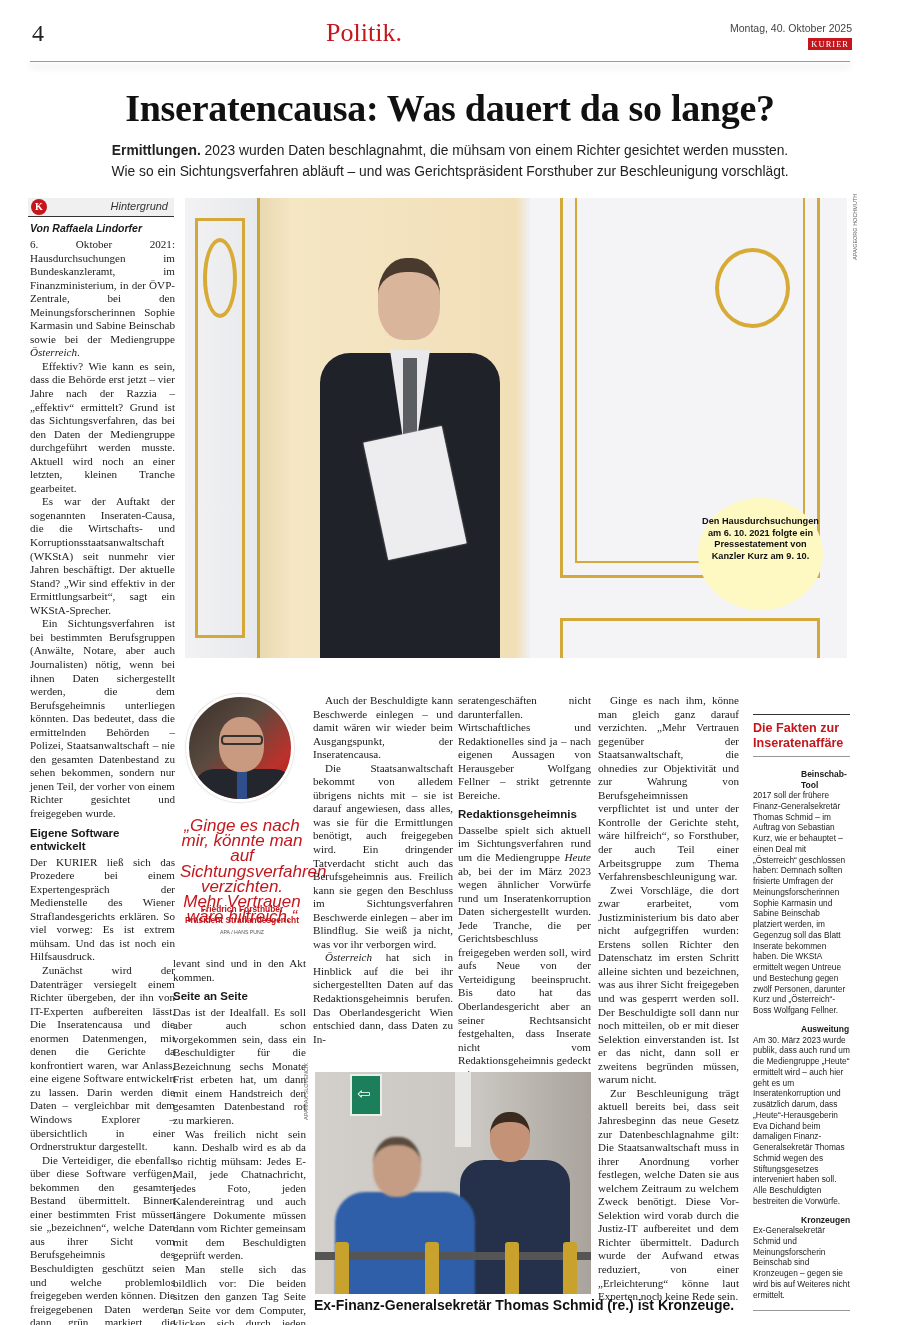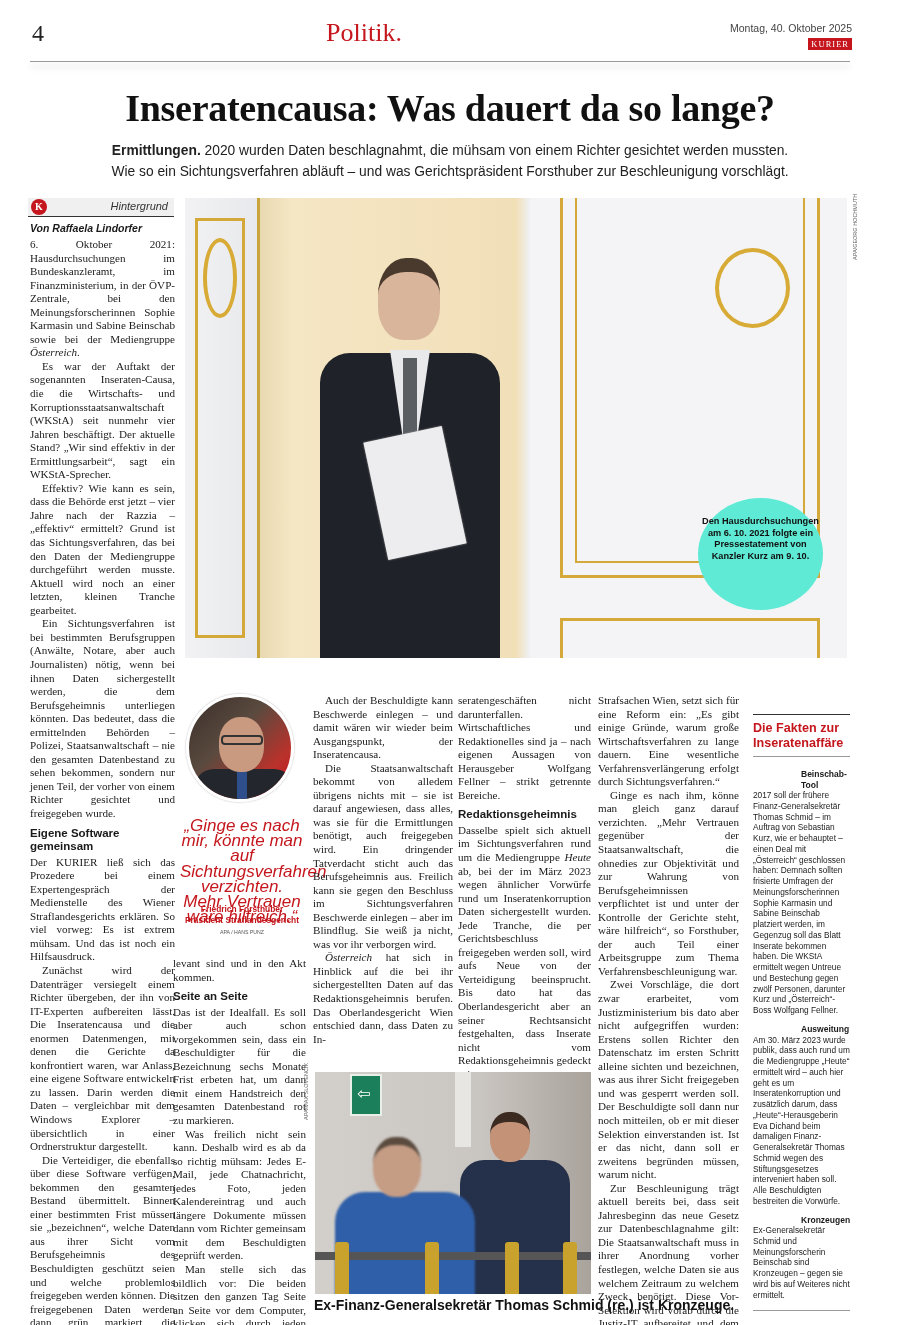--- a/index.html
+++ b/index.html
@@ -37,21 +37,21 @@
   .door-right { position: absolute; left: 345px; top: 0; width: 317px; height: 460px; background: #f4f4f6; }
   .gold-frame { position: absolute; border: 3px solid #d4a93a; }
   .gold-orn { position: absolute; border-radius: 50%; border: 4px solid #d7ab35; }
   .person { position: absolute; left: 135px; top: 60px; width: 180px; height: 400px; }
   .person .head { position: absolute; left: 58px; top: 0; width: 62px; height: 82px; background: #d9b59c; border-radius: 45% 45% 40% 40%; border-top: 14px solid #4a3a2e; }
   .person .suit { position: absolute; left: 0; top: 95px; width: 180px; height: 305px; background: #1f2329; border-radius: 30px 30px 0 0; }
   .person .shirt { position: absolute; left: 70px; top: 92px; width: 40px; height: 110px; background: #e9e9ec; clip-path: polygon(0 0,100% 0,60% 100%,40% 100%); }
   .person .tie { position: absolute; left: 83px; top: 100px; width: 14px; height: 110px; background: #5a5e63; }
   .person .paper { position: absolute; left: 55px; top: 175px; width: 80px; height: 120px; background: #ededf0; transform: rotate(-12deg); box-shadow: 0 0 2px #999; }
   .credit-vert { position: absolute; font-size: 5.5px; font-family: "Liberation Sans", sans-serif; color: #666; transform: rotate(-90deg); transform-origin: left top; white-space: nowrap; }
-  .photo-bubble { position: absolute; left: 698px; top: 498px; width: 125px; height: 112px; border-radius: 50%; background: #5eead4; text-align: center; font-family: "Liberation Sans", sans-serif; font-weight: bold; font-size: 9.2px; line-height: 11.5px; padding-top: 18px; color: #111; }
+  .photo-bubble { position: absolute; left: 698px; top: 498px; width: 125px; height: 112px; border-radius: 50%; background: #fef9c3; text-align: center; font-family: "Liberation Sans", sans-serif; font-weight: bold; font-size: 9.2px; line-height: 11.5px; padding-top: 18px; color: #111; }
 
   
   .portrait { position: absolute; left: 186px; top: 694px; width: 108px; height: 108px; border-radius: 50%; overflow: hidden; background: linear-gradient(135deg,#3a2f2a 0%, #5a4a3f 40%, #b9322b 75%, #c4161c 100%); border: 3px solid #fff; box-shadow: 0 0 2px #aaa; }
   .portrait .face { position: absolute; left: 30px; top: 20px; width: 45px; height: 55px; background: #c99a80; border-radius: 45%; }
   .portrait .glasses { position: absolute; left: 32px; top: 38px; width: 42px; height: 10px; border: 2px solid #333; border-radius: 4px; }
   .portrait .suit { position: absolute; left: 5px; top: 72px; width: 100px; height: 50px; background: #23272d; border-radius: 20px 20px 0 0; }
   .portrait .tie { position: absolute; left: 48px; top: 74px; width: 10px; height: 34px; background: #2f4e8c; }
   .quote { position: absolute; left: 180px; top: 818px; width: 124px; text-align: center; font-family: "Liberation Sans", sans-serif; font-style: italic; font-size: 17px; line-height: 15.2px; color: #c4161c; }
   .quote-name { position: absolute; left: 175px; top: 904px; width: 134px; text-align: center; font-family: "Liberation Sans", sans-serif; font-weight: bold; font-size: 8.4px; line-height: 11px; color: #c4161c; }
   .quote-credit { position: absolute; left: 175px; top: 929px; width: 134px; text-align: center; font-family: "Liberation Sans", sans-serif; font-size: 5.2px; color: #555; }
@@ -85,36 +85,36 @@
 <body>
 
 <div class="page-num">4</div>
 <div class="ressort">Politik.</div>
 <div class="dateline">Montag, 40. Oktober 2025</div>
 <div class="brand">KURIER</div>
 <div class="header-rule"></div>
 
 <h1 class="headline">Inseratencausa: Was dauert da so lange?</h1>
 <div class="deck">
-  <b>Ermittlungen.</b><span> 2020 wurden Daten beschlagnahmt, die mühsam von einem Richter gesichtet werden mussten.</span><br>
+  <b>Ermittlungen.</b><span> 2023 wurden Daten beschlagnahmt, die mühsam von einem Richter gesichtet werden mussten.</span><br>
   <span>Wie so ein Sichtungsverfahren abläuft – und was Gerichtspräsident Forsthuber zur Beschleunigung vorschlägt.</span>
 </div>
 
 <div class="kicker">
   <span class="k-logo">K</span>
   <span class="k-label">Hintergrund</span>
 </div>
 <div class="byline">Von Raffaela Lindorfer</div>
 
 <div class="col" style="left:30px; top:238px; width:145px;">
   <p class="noindent"><span>6. Oktober 2021: Hausdurchsuchungen im Bundeskanzleramt, im Finanzministerium, in der ÖVP-Zentrale, bei den Meinungsforscherinnen Sophie Karmasin und Sabine Beinschab sowie bei der Mediengruppe </span><i>Österreich</i><span>.</span></p>
+  <p>Effektiv? Wie kann es sein, dass die Behörde erst jetzt – vier Jahre nach der Razzia – „effektiv“ ermittelt? Grund ist das Sichtungsverfahren, das bei den Daten der Mediengruppe durchgeführt werden musste. Aktuell wird noch an einer letzten, kleinen Tranche gearbeitet.</p>
   <p>Es war der Auftakt der sogenannten Inseraten-Causa, die die Wirtschafts- und Korruptionsstaatsanwaltschaft (WKStA) seit nunmehr vier Jahren beschäftigt. Der aktuelle Stand? „Wir sind effektiv in der Ermittlungsarbeit“, sagt ein WKStA-Sprecher.</p>
-  <p>Effektiv? Wie kann es sein, dass die Behörde erst jetzt – vier Jahre nach der Razzia – „effektiv“ ermittelt? Grund ist das Sichtungsverfahren, das bei den Daten der Mediengruppe durchgeführt werden musste. Aktuell wird noch an einer letzten, kleinen Tranche gearbeitet.</p>
   <p>Ein Sichtungsverfahren ist bei bestimmten Berufsgruppen (Anwälte, Notare, aber auch Journalisten) nötig, wenn bei ihnen Daten sichergestellt werden, die dem Berufsgeheimnis unterliegen könnten. Das bedeutet, dass die ermittelnden Behörden – Polizei, Staatsanwaltschaft – nie den gesamten Datenbestand zu sehen bekommen, sondern nur jenen Teil, der vorher von einem Richter gesichtet und freigegeben wurde.</p>
-  <div class="subhead">Eigene Software gemeinsam</div>
+  <div class="subhead">Eigene Software entwickelt</div>
   <p class="noindent">Der KURIER ließ sich das Prozedere bei einem Expertengespräch der Medienstelle des Wiener Straflandesgerichts erklären. So viel vorweg: Es ist extrem mühsam. Und das ist noch ein Hilfsausdruck.</p>
   <p>Zunächst wird der Datenträger versiegelt einem Richter übergeben, der ihn von IT-Experten aufbereiten lässt. Die Inseratencausa und die enormen Datenmengen, mit denen die Gerichte da konfrontiert waren, war Anlass, eine eigene Software entwickeln zu lassen. Darin werden die Daten – vergleichbar mit dem Windows Explorer – übersichtlich in einer Ordnerstruktur dargestellt.</p>
   <p>Die Verteidiger, die ebenfalls über diese Software verfügen, bekommen den gesamten Bestand übermittelt. Binnen einer bestimmten Frist müssen sie „bezeichnen“, welche Daten aus ihrer Sicht vom Berufsgeheimnis des Beschuldigten geschützt seien und welche problemlos freigegeben werden können. Die freigegebenen Daten werden dann grün markiert, die gesperrten rot. Zusätzlich gibt es Kategorisierungen – „Privat“, „Geschäftlich“ oder sonstiges.</p>
 
 </div>
 
 <div class="main-photo">
   <div class="door-left">
     <div class="gold-frame" style="left:10px; top:20px; width:50px; height:420px;"></div>
     <div class="gold-orn" style="left:18px; top:40px; width:34px; height:80px;"></div>
@@ -188,21 +188,20 @@
   <div class="rail"></div>
   <div class="post" style="left:20px;"></div>
   <div class="post" style="left:110px;"></div>
   <div class="post" style="left:190px;"></div>
   <div class="post" style="left:248px;"></div>
 </div>
 <div class="credit-vert" style="left:303px; top:1120px;">APA/MAX SLOVENCIK</div>
 <div class="caption2">Ex-Finanz-Generalsekretär Thomas Schmid (re.) ist Kronzeuge.</div>
 
 <div class="col" style="left:598px; top:694px; width:141px;">
-  <p class="noindent">Strafsachen Wien, setzt sich für eine Reform ein: „Es gibt einige Gründe, warum große Wirtschaftsverfahren zu lange dauern. Eine wesentliche Verfahrensverlängerung erfolgt durch Sichtungsverfahren.“</p>
   <p>Ginge es nach ihm, könne man gleich ganz darauf verzichten. „Mehr Vertrauen gegenüber der Staatsanwaltschaft, die ohnedies zur Objektivität und zur Wahrung von Berufsgeheimnissen verpflichtet ist und unter der Kontrolle der Gerichte steht, wäre hilfreich“, so Forsthuber, der auch Teil einer Arbeitsgruppe zum Thema Verfahrensbeschleunigung war.</p>
   <p>Zwei Vorschläge, die dort zwar erarbeitet, vom Justizministerium bis dato aber nicht aufgegriffen wurden: Erstens sollen Richter den Datenschatz im ersten Schritt alleine sichten und bezeichnen, was aus ihrer Sicht freigegeben und was gesperrt werden soll. Der Beschuldigte soll dann nur noch mitteilen, ob er mit dieser Selektion einverstanden ist. Ist er das nicht, dann soll er zweitens begründen müssen, warum nicht.</p>
   <p>Zur Beschleunigung trägt aktuell bereits bei, dass seit Jahresbeginn das neue Gesetz zur Datenbeschlagnahme gilt: Die Staatsanwaltschaft muss in ihrer Anordnung vorher festlegen, welche Daten sie aus welchem Zeitraum zu welchem Zweck benötigt. Diese Vor-Selektion wird vorab durch die Justiz-IT aufbereitet und dem Richter übermittelt. Dadurch wurde der Aufwand etwas reduziert, von einer „Erleichterung“ könne laut Experten noch keine Rede sein.</p>
 
 </div>
 
 <div class="facts">
   <div class="rule-top"></div>
   <h3>Die Fakten zur Inseratenaffäre</h3>
   <div class="rule-mid"></div>

